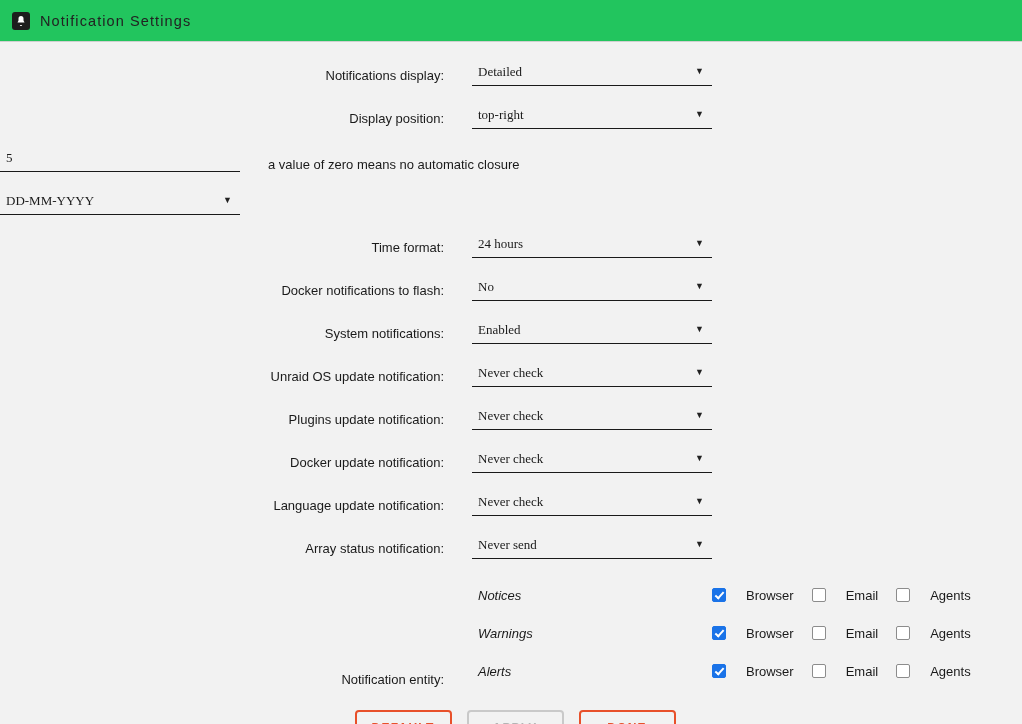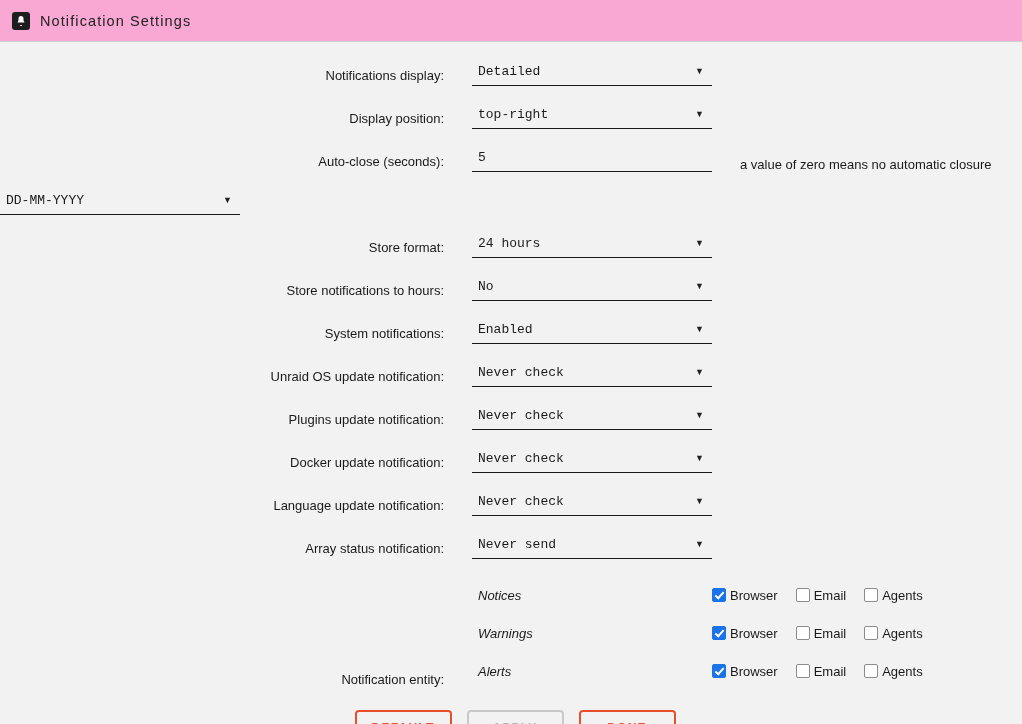--- a/index.html
+++ b/index.html
@@ -11,21 +11,21 @@
     height: 724px;
     background: #f2f2f2;
     font-family: "Liberation Sans", sans-serif;
     font-size: 13px;
     color: #1a1a1a;
     overflow: hidden;
   }
   
   .titlebar {
     height: 42px;
-    background: #f9a8d4;
+    background: #22c55e;
     border-bottom: 1px solid #d0d0d0;
     display: flex;
     align-items: center;
     padding-left: 12px;
     box-sizing: border-box;
   }
   .title-icon {
     width: 18px;
     height: 18px;
     background: #1d1d1d;
@@ -64,21 +64,21 @@
     width: 240px;
     position: relative;
   }
   .field {
     width: 240px;
     height: 26px;
     box-sizing: border-box;
     border: none;
     border-bottom: 1px solid #1a1a1a;
     background: transparent;
-    font-family: Liberation Mono, monospace;
+    font-family: Liberation Serif, serif;
     font-size: 13px;
     color: #1a1a1a;
     padding: 0 20px 2px 6px;
     outline: none;
     border-radius: 0;
     -webkit-appearance: none;
     appearance: none;
   }
   .caret {
     position: absolute;
@@ -115,21 +115,21 @@
     box-sizing: border-box;
   }
   .checks {
     display: flex;
     align-items: center;
     gap: 18px;
   }
   .check-item {
     display: flex;
     align-items: center;
-    gap: 4px;
+    gap: 20px;
     font-size: 13px;
   }
   .cb {
     width: 14px;
     height: 14px;
     box-sizing: border-box;
     border: 1px solid #8c8c8c;
     background: #fff;
     border-radius: 2px;
     display: inline-block;
@@ -208,44 +208,43 @@
 
   <div class="form-row">
     <div class="label">Display position:</div>
     <div class="control">
       <input class="field" type="text" readonly="" value="top-right" style="">
       <span class="caret">▼</span>
     </div>
   </div>
 
   <div class="form-row">
-    <div class="label">Auto-close (seconds):</div>
     <div class="control">
       <input class="field" type="text" value="5" style="">
     </div>
     <div class="hint">a value of zero means no automatic closure</div>
   </div>
 
   <div class="form-row">
     <div class="control">
       <input class="field" type="text" readonly="" value="DD-MM-YYYY" style="">
       <span class="caret">▼</span>
     </div>
   </div>
 
   <div class="form-row">
-    <div class="label">Store format:</div>
+    <div class="label">Time format:</div>
     <div class="control">
       <input class="field" type="text" readonly="" value="24 hours" style="">
       <span class="caret">▼</span>
     </div>
   </div>
 
   <div class="form-row">
-    <div class="label">Store notifications to hours:</div>
+    <div class="label">Docker notifications to flash:</div>
     <div class="control">
       <input class="field" type="text" readonly="" value="No" style="">
       <span class="caret">▼</span>
     </div>
   </div>
 
   <div class="form-row">
     <div class="label">System notifications:</div>
     <div class="control">
       <input class="field" type="text" readonly="" value="Enabled" style="">

